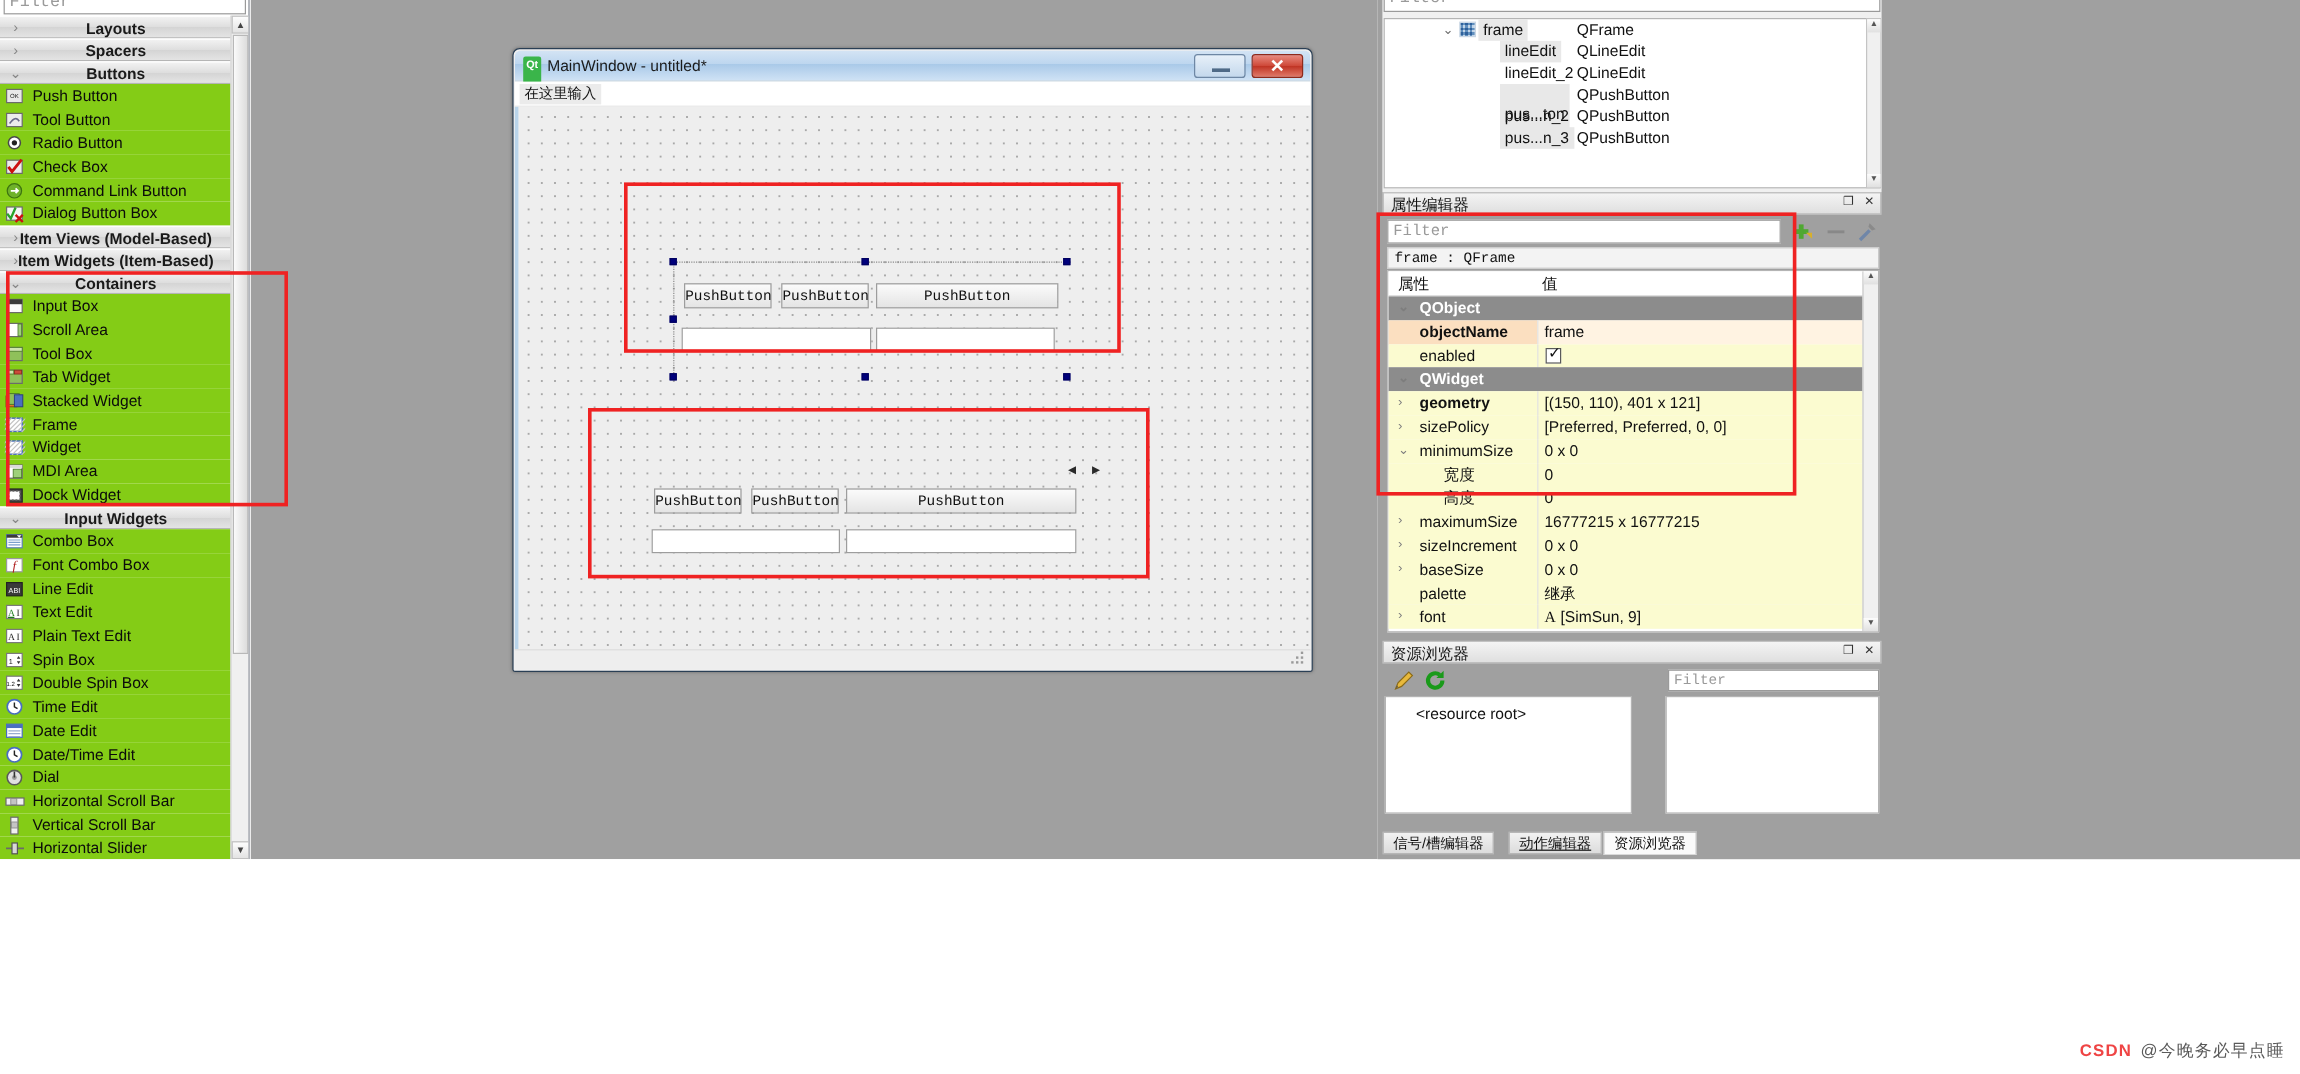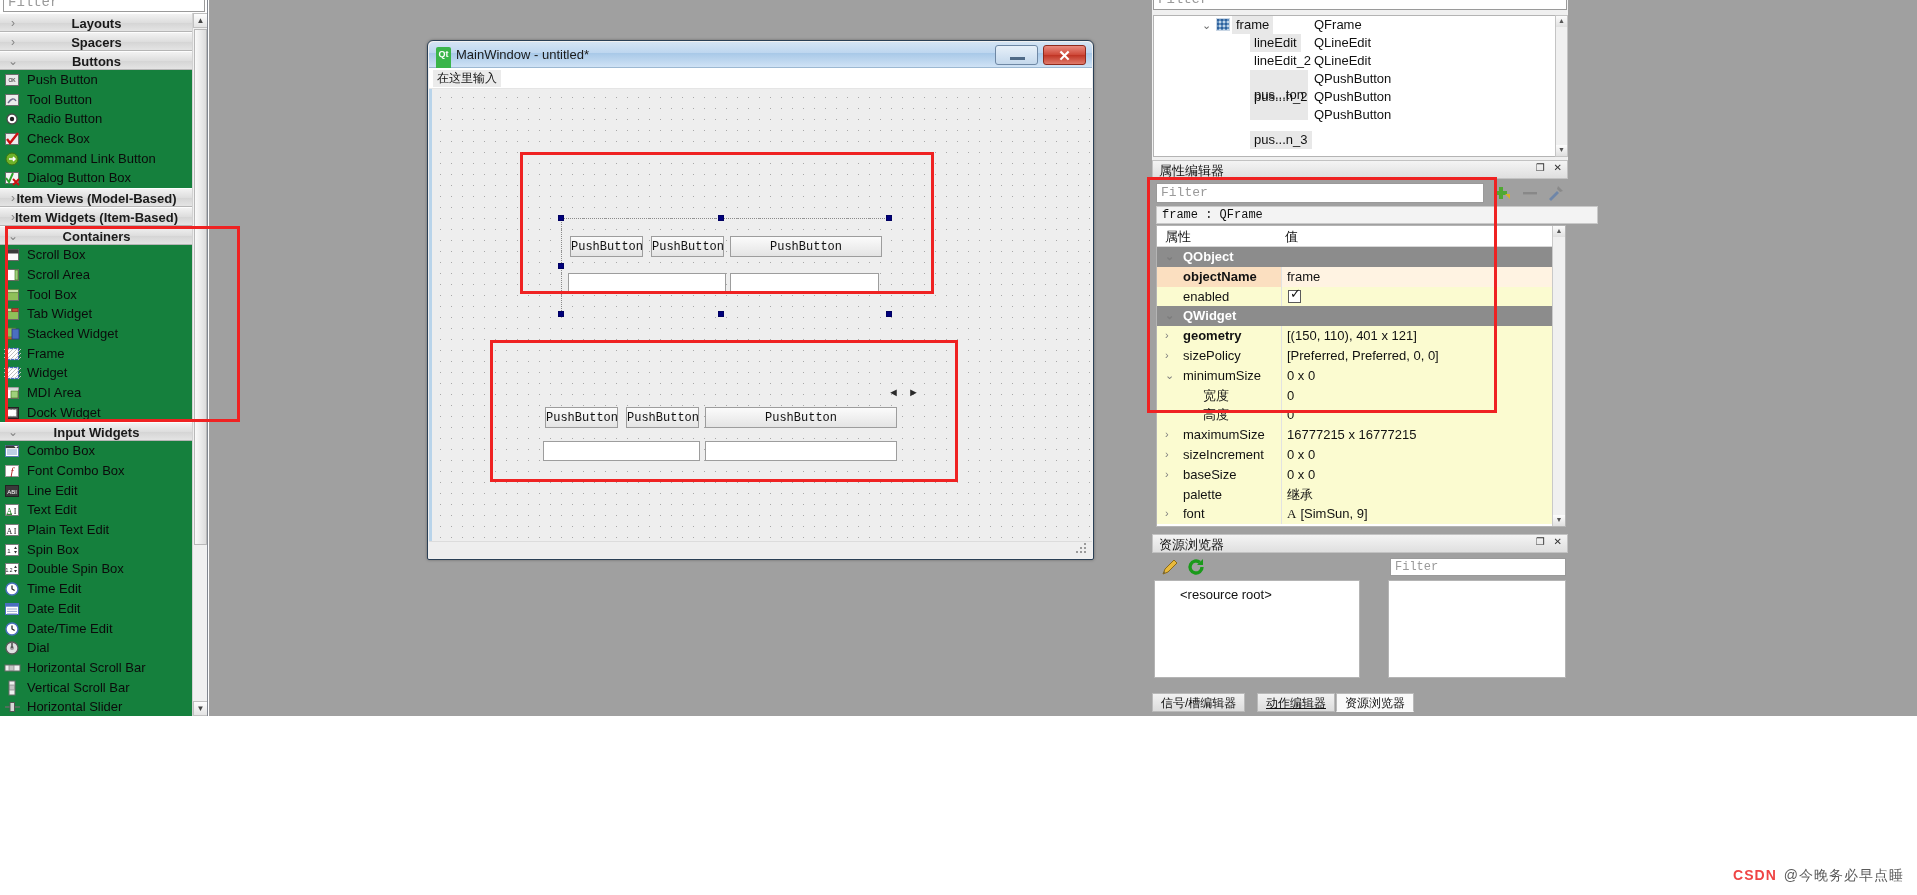--- a/index.html
+++ b/index.html
@@ -30,21 +30,21 @@
     background: linear-gradient(to bottom,#f2f2f2 0%, #dedede 50%, #d4d4d4 51%, #e4e4e4 100%);
     border-bottom: 1px solid #b5b5b5; border-top: 1px solid #fdfdfd;
     text-align: center; font-size: 13px; font-weight: bold; color: #1a1a1a;
   }
   .wb-cat .chev {
     position: absolute; left: 6px; top: 0; width: 14px; text-align: center;
     color: #868686; font-size: 12px; font-weight: normal;
   }
   .wb-item {
     position: relative; height: 19.7px; line-height: 19.7px;
-    padding-left: 27px; font-size: 13px; color: #0b0b0b; background: #15803d;
+    padding-left: 27px; font-size: 13px; color: #0b0b0b; background: #84cc16;
     white-space: nowrap;
   }
   .wb-item .ico {
     position: absolute; left: 4px; top: 2px; width: 17px; height: 16px;
   }
   #wb-scroll {
     position: absolute; right: 0; top: 13px; width: 15px; height: 703px;
     background: #f0f0f0; border-left: 1px solid #d2d2d2;
   }
   #wb-scroll .arrow {
@@ -201,21 +201,21 @@
   #propeditor { position: absolute; left: 4px; top: 160px; width: 416px; height: 370px; }
   #pe-toolbar { position: absolute; left: 0; top: 21px; width: 416px; height: 24px; }
   #pe-filter {
     position: absolute; left: 4px; top: 2px; width: 328px; height: 20px;
     background: #fff; border: 1px solid #9a9a9a;
     font-family: "Liberation Mono", monospace; font-size: 13px; color: #9a9a9a;
     padding-left: 4px; line-height: 18px;
   }
   .pe-tb-btn { position: absolute; top: 2px; width: 20px; height: 20px; }
   #pe-header {
-    position: absolute; left: 4px; top: 46px; width: 442px; height: 18px;
+    position: absolute; left: 4px; top: 46px; width: 410px; height: 18px;
     background: #f3f3f3; border: 1px solid #c9c9c9;
     font-family: "Liberation Mono", monospace; font-size: 12px; color: #111;
     padding-left: 5px; line-height: 16px;
   }
   #pe-table {
     position: absolute; left: 4px; top: 65px; width: 410px; height: 302px;
     background: #fff; border: 1px solid #b4b4b4; overflow: hidden;
   }
   .pt-head { position: relative; height: 21px; background: #fff; border-bottom: 1px solid #d8d8d8; }
   .pt-head .h1 { position: absolute; left: 8px; top: 0; line-height: 21px; font-size: 13px; color: #111; }
@@ -309,21 +309,21 @@
               <rect x="1.5" y="2.5" width="13" height="11" fill="#f5f5f5" stroke="#6b6b6b" stroke-width="1"></rect>
               <path d="M2 8 L5 12 L9 3" fill="none" stroke="#2aa32a" stroke-width="2"></path>
               <path d="M9 9 L15 15 M15 9 L9 15" fill="none" stroke="#cc1111" stroke-width="2"></path>
             </svg></span><span>Dialog Button Box</span></div>
         <div class="wb-cat"><span class="chev">›</span><span>Item Views (Model-Based)</span></div>
         <div class="wb-cat"><span class="chev">›</span><span>Item Widgets (Item-Based)</span></div>
         <div class="wb-cat"><span class="chev">⌄</span><span>Containers</span></div>
         <div class="wb-item"><span class="ico"><svg width="17" height="16" viewBox="0 0 17 16">
               <rect x="1.5" y="2.5" width="13" height="11" fill="#fbfbfb" stroke="#6b6b6b" stroke-width="1"></rect>
               <rect x="1.5" y="2.5" width="13" height="4" fill="#3a3a3a"></rect>
-            </svg></span><span>Scroll Box</span></div>
+            </svg></span><span>Input Box</span></div>
         <div class="wb-item"><span class="ico"><svg width="17" height="16" viewBox="0 0 17 16">
               <rect x="1.5" y="2.5" width="13" height="11" fill="#fff" stroke="#6b6b6b" stroke-width="1"></rect>
               <rect x="11" y="3" width="3" height="10" fill="#9ed17a" stroke="#4a7a2a" stroke-width="0.7"></rect>
             </svg></span><span>Scroll Area</span></div>
         <div class="wb-item"><span class="ico"><svg width="17" height="16" viewBox="0 0 17 16">
               <rect x="1.5" y="2.5" width="13" height="11" fill="#8fc05a" stroke="#6b6b6b" stroke-width="1"></rect>
               <rect x="1.5" y="2.5" width="13" height="3.2" fill="#cfe4b0" stroke="#4a7a2a" stroke-width="0.7"></rect>
             </svg></span><span>Tool Box</span></div>
         <div class="wb-item"><span class="ico"><svg width="17" height="16" viewBox="0 0 17 16">
               <rect x="1.5" y="2.5" width="13" height="11" fill="#8fc05a" stroke="#6b6b6b" stroke-width="1"></rect>
@@ -526,21 +526,21 @@
             </div>
             <div class="oi-row hl-gray">
               <span class="name" style="left: 96px; padding: 16px 4px;">pus...ton</span>
               <span class="cls">QPushButton</span>
             </div>
             <div class="oi-row">
               <span class="name" style="left: 96px; padding: 0px 4px;">pus...n_2</span>
               <span class="cls">QPushButton</span>
             </div>
             <div class="oi-row hl-gray">
-              <span class="name" style="left: 96px; padding: 0px 4px; margin-top: 25px;">pus...n_3</span>
+              <span class="name" style="left: 96px; padding: 0px 4px;">pus...n_3</span>
               <span class="cls">QPushButton</span>
             </div>
           </div>
       </div>
       <div id="oi-scroll">
         <div class="ar up">▲</div>
         <div class="ar down">▼</div>
       </div>
     </div>
 

